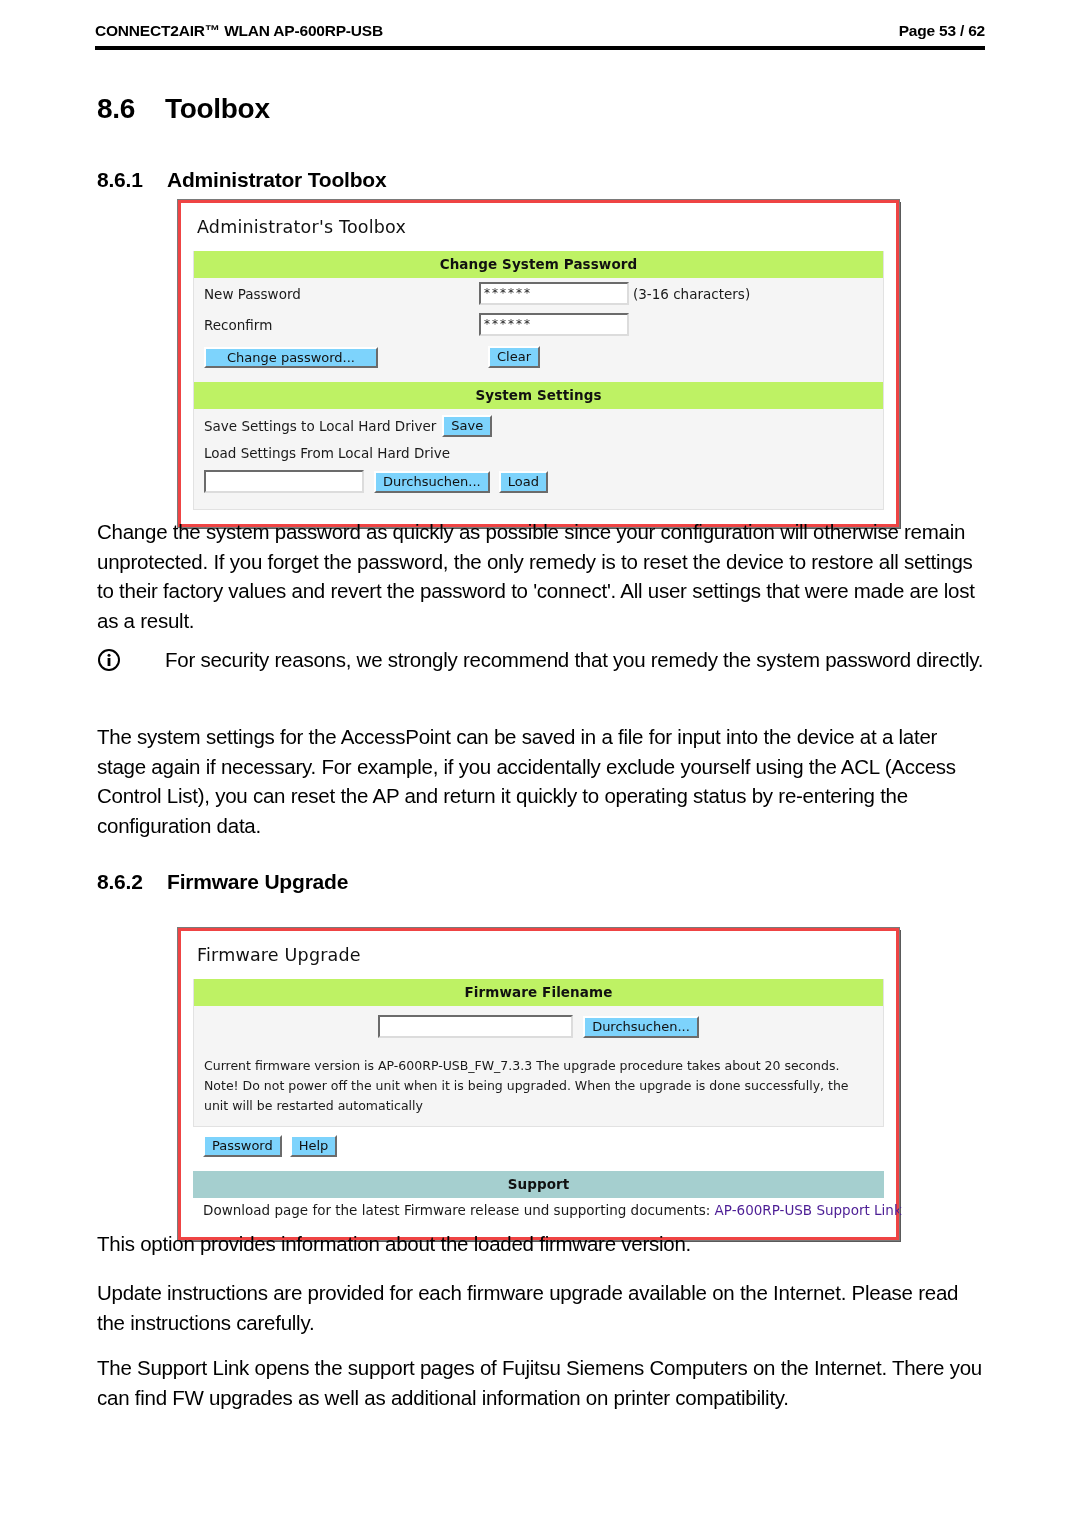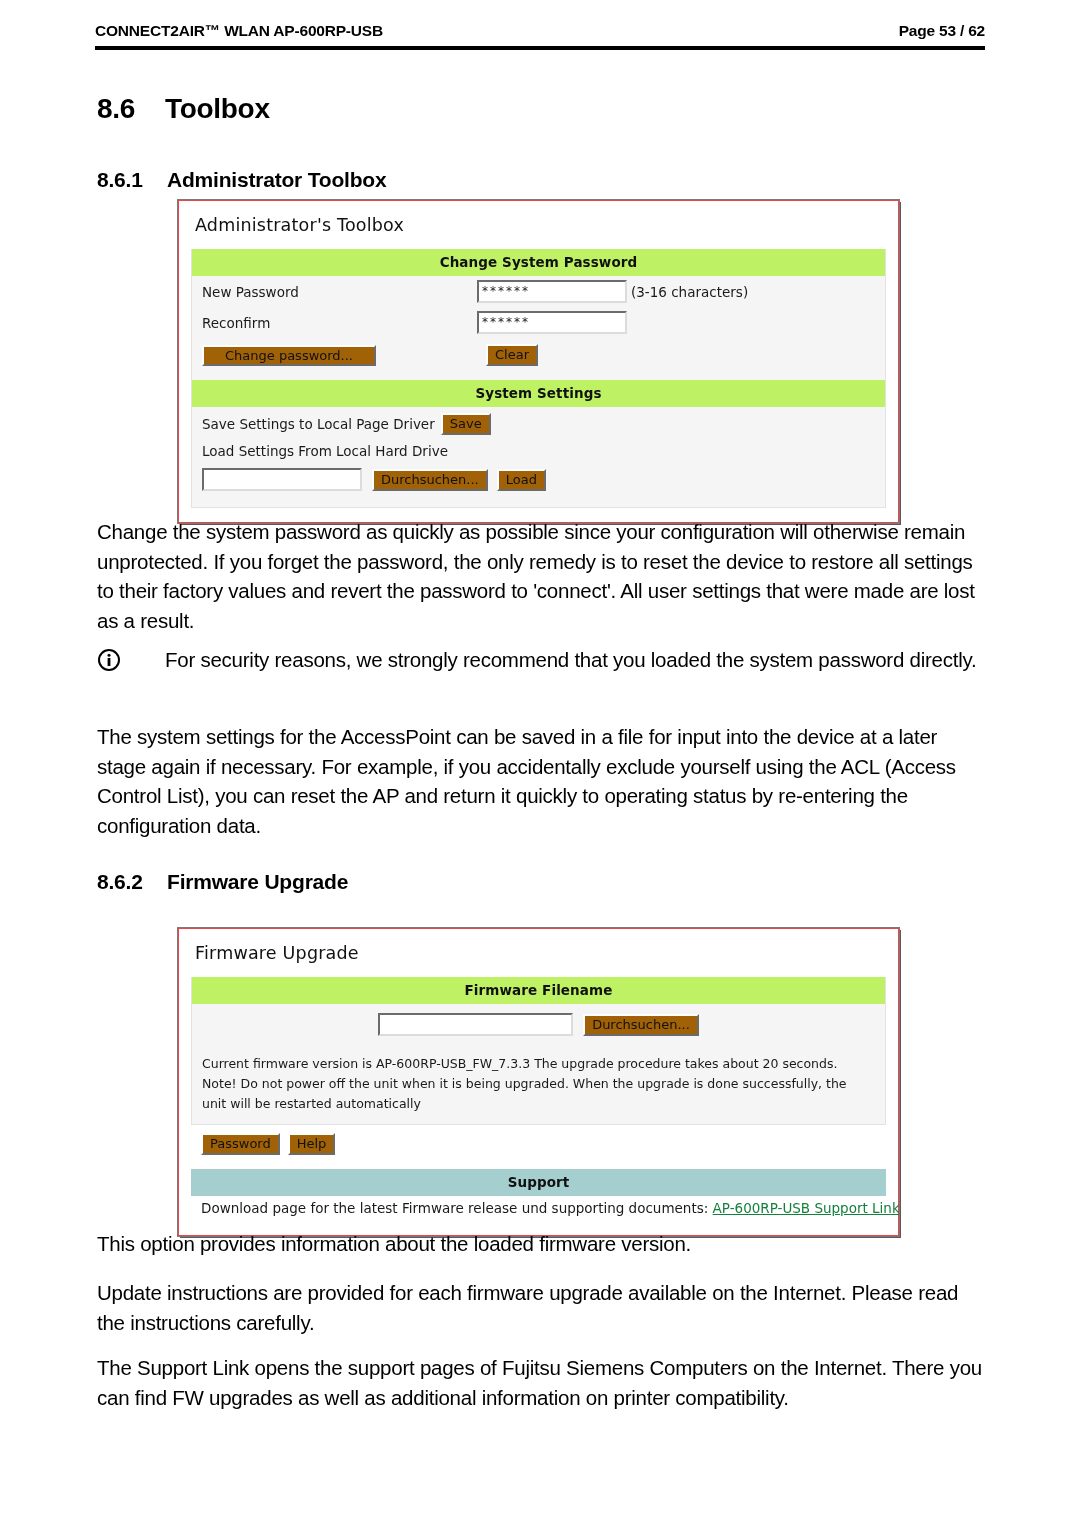--- a/index.html
+++ b/index.html
@@ -94,21 +94,21 @@
     padding-top: 3px;
   }
   .note-text { flex: 1; }
 
   
   .shot {
     position: absolute;
     left: 178px;
     width: 721px;
     background: #ffffff;
-    border: 1px solid #ef4444;
+    border: 3px solid #ef4444;
     box-sizing: border-box;
     box-shadow: 1px 1px 0 0 #808080, 2px 2px 0 0 #5a5a5a;
     outline: 1px solid #7a7a7a;
     font-family: "DejaVu Sans", sans-serif;
     color: #1a1a1a;
   }
   .shot-inner {
     background: #ffffff;
     padding: 12px 12px 14px 12px;
   }
@@ -144,21 +144,21 @@
     font-size: 12px;
     font-family: "DejaVu Sans", sans-serif;
     padding: 0 3px;
     box-sizing: content-box;
     overflow: hidden;
     white-space: nowrap;
     letter-spacing: 2px;
     color: #222;
   }
   .btn {
-    background: #a16207;
+    background: #7dd3fc;
     border: 2px solid;
     border-color: #ffffff #6b6b6b #6b6b6b #ffffff;
     font-size: 13px;
     font-family: "DejaVu Sans", sans-serif;
     color: #111;
     padding: 1px 7px 2px 7px;
     text-align: center;
     display: inline-block;
     white-space: nowrap;
   }
@@ -205,22 +205,21 @@
     padding: 8px 10px 14px 10px;
     background: #ffffff;
   }
   .support-line {
     font-size: 13.5px;
     padding: 4px 10px 5px 10px;
     background: #ffffff;
     white-space: nowrap;
   }
   .support-link {
-    color: #15803d;
-    text-decoration: underline;
+    color: #4c1d95;
   }
 </style>
 </head>
 <body>
 
 <div class="page-header">
   <span class="left">CONNECT2AIR™ WLAN AP-600RP-USB</span>
   <span class="right">Page 53 / 62</span>
 </div>
 <div class="header-rule"></div>
@@ -253,21 +252,21 @@
 
       <div class="admin-btn-row">
         <span class="btn wide">Change password...</span>
         <span class="spacer"></span>
         <span class="btn">Clear</span>
       </div>
 
       <div class="bar">System Settings</div>
 
       <div class="sys-row">
-        <span class="lbl" style="margin-right:6px;">Save Settings to Local Page Driver</span>
+        <span class="lbl" style="margin-right:6px;">Save Settings to Local Hard Driver</span>
         <span class="btn">Save</span>
       </div>
 
       <div class="sys-row2">
         <span class="lbl">Load Settings From Local Hard Drive</span>
       </div>
 
       <div class="sys-row3">
         <span class="txt" style="width:150px; margin-right:10px;"></span>
         <span class="btn" style="margin-right:9px;">Durchsuchen...</span>
@@ -280,21 +279,21 @@
 <div class="para p1">Change the system password as quickly as possible since your configuration will otherwise remain unprotected. If you forget the password, the only remedy is to reset the device to restore all settings to their factory values and revert the password to 'connect'. All user settings that were made are lost as a result.</div>
 
 <div class="note">
   <div class="note-icon">
     <svg width="24" height="24" viewBox="0 0 24 24" aria-hidden="true">
       <circle cx="12" cy="12" r="10" fill="none" stroke="#000" stroke-width="2"></circle>
       <circle cx="12" cy="7.2" r="1.5" fill="#000"></circle>
       <rect x="10.6" y="10" width="2.8" height="8" fill="#000"></rect>
     </svg>
   </div>
-  <div class="note-text">For security reasons, we strongly recommend that you loaded the system password directly.</div>
+  <div class="note-text">For security reasons, we strongly recommend that you remedy the system password directly.</div>
 </div>
 
 <div class="para p2">The system settings for the AccessPoint can be saved in a file for input into the device at a later stage again if necessary. For example, if you accidentally exclude yourself using the ACL (Access Control List), you can reset the AP and return it quickly to operating status by re-entering the configuration data.</div>
 
 <div class="h2 sec-2">
   <span class="num">8.6.2</span><span>Firmware Upgrade</span>
 </div>
 
 <div class="shot shot-fw">
   <div class="shot-inner">

